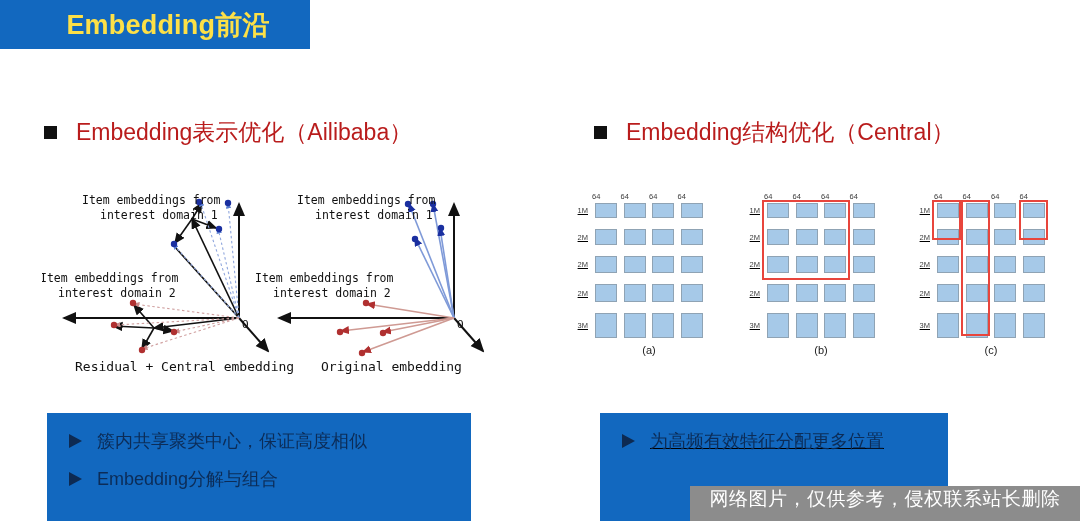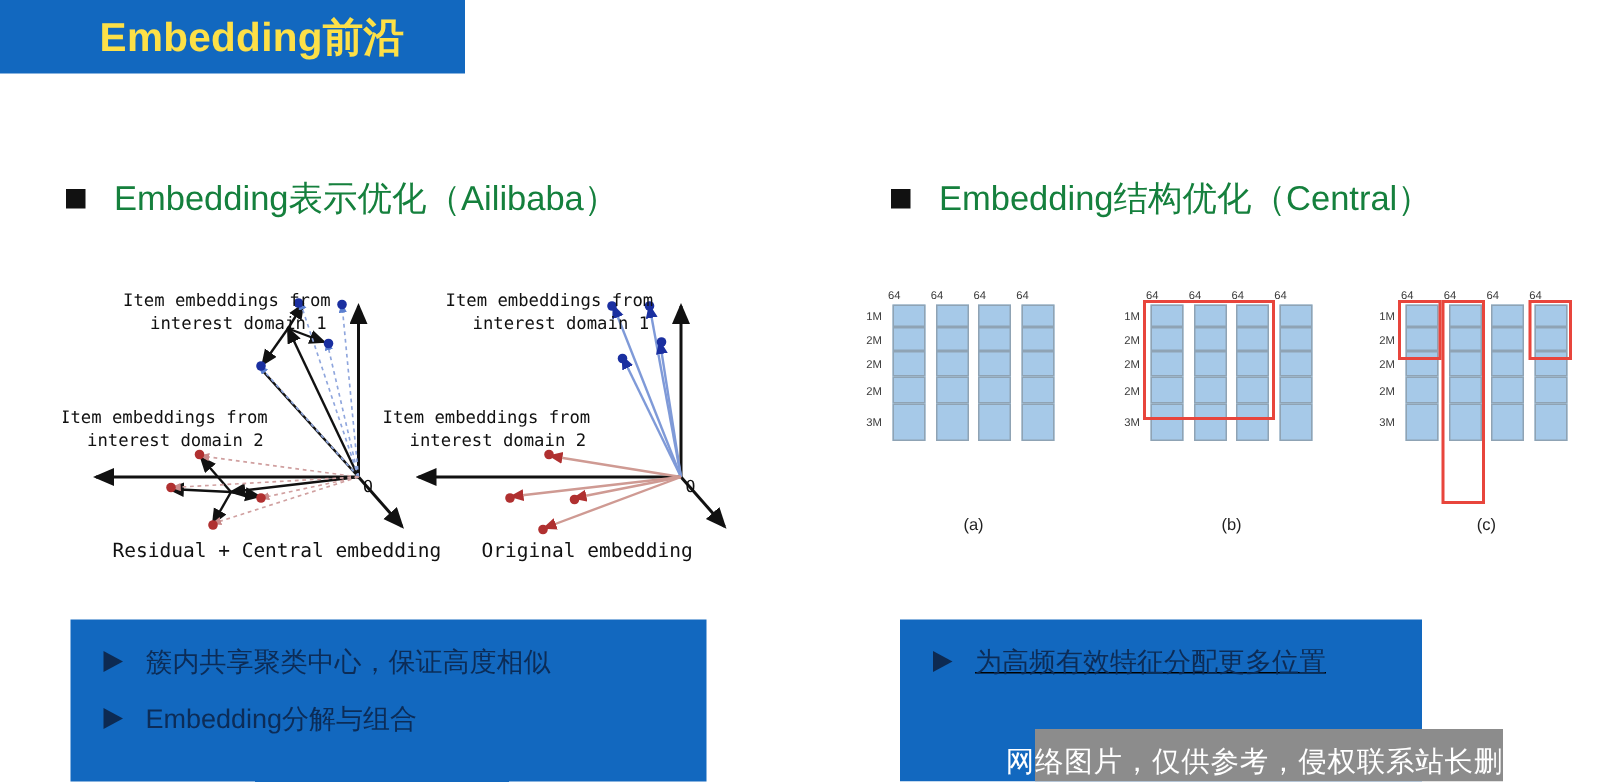--- a/index.html
+++ b/index.html
@@ -47,21 +47,21 @@
   .heading .sq-bullet {
     width: 13px;
     height: 13px;
     background: #111111;
     display: inline-block;
     margin-right: 19px;
     flex: 0 0 auto;
   }
   .heading .heading-text {
     font-size: 23px;
-    color: #15803d;
+    color: #b91c1c;
     font-weight: 400;
   }
   #heading-left  { left: 44px;  top: 117px; }
   #heading-right { left: 594px; top: 117px; }
 
   
   .fig-left {
     position: absolute;
     left: 42px;
     top: 186px;
@@ -104,21 +104,22 @@
 
   .grid-rows {
     position: absolute;
     left: 0;
     top: 11px;
     width: 140px;
   }
   .grid-row {
     display: flex;
     align-items: center;
-    margin-bottom: 0;
+    margin-bottom: 11px;
+    text-decoration: underline;
   }
   .grid-row .row-label {
     width: 22px;
     padding-right: 4px;
     text-align: right;
     font-size: 7.5px;
     color: #3b3b3b;
   }
   .grid-row .cells {
     display: flex;
@@ -193,25 +194,25 @@
     font-size: 18px;
     color: #0c2c57;
     font-weight: 500;
   }
 
   
   .watermark {
     position: absolute;
     left: 690px;
     top: 486px;
-    width: 312px;
+    width: 390px;
     height: 35px;
     background: #8c8c8c;
     display: flex;
-    align-items: flex-end;
+    align-items: flex-start;
     justify-content: center;
   }
   .watermark .wm-text {
     color: #ffffff;
     font-size: 19px;
     letter-spacing: 0.5px;
     white-space: nowrap;
   }
 
   .mono { font-family: "DejaVu Sans Mono", "Liberation Mono", monospace; }

